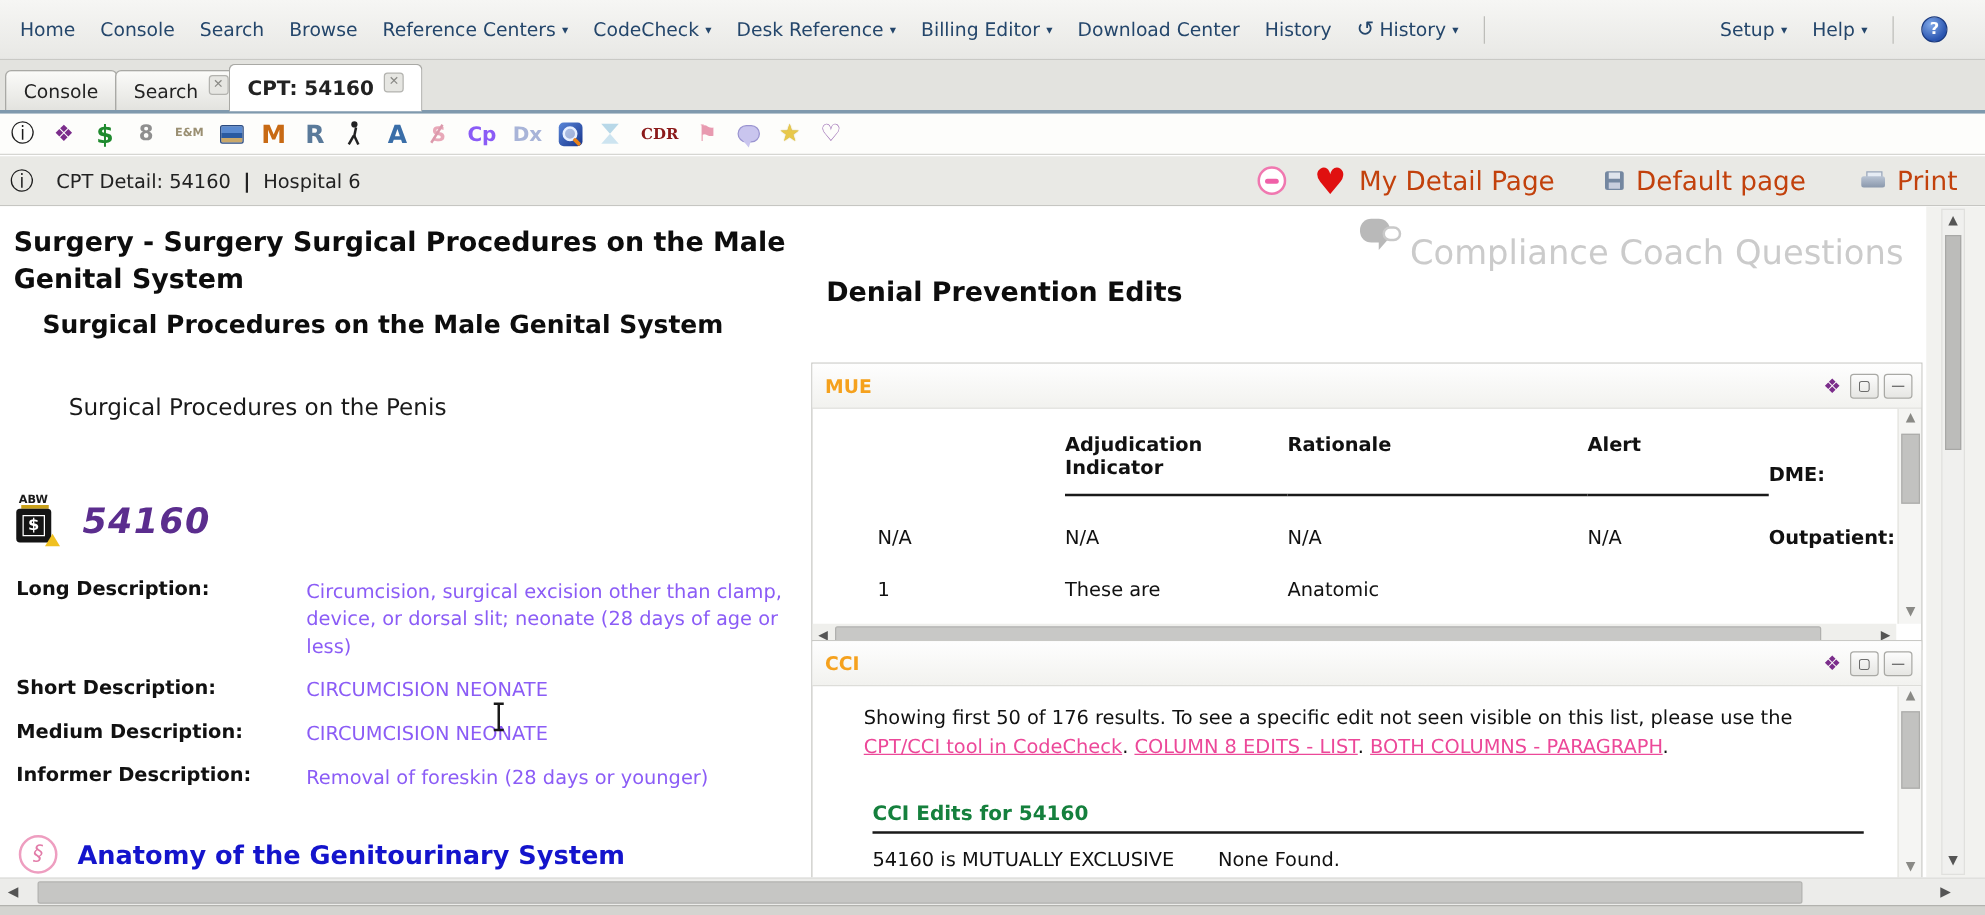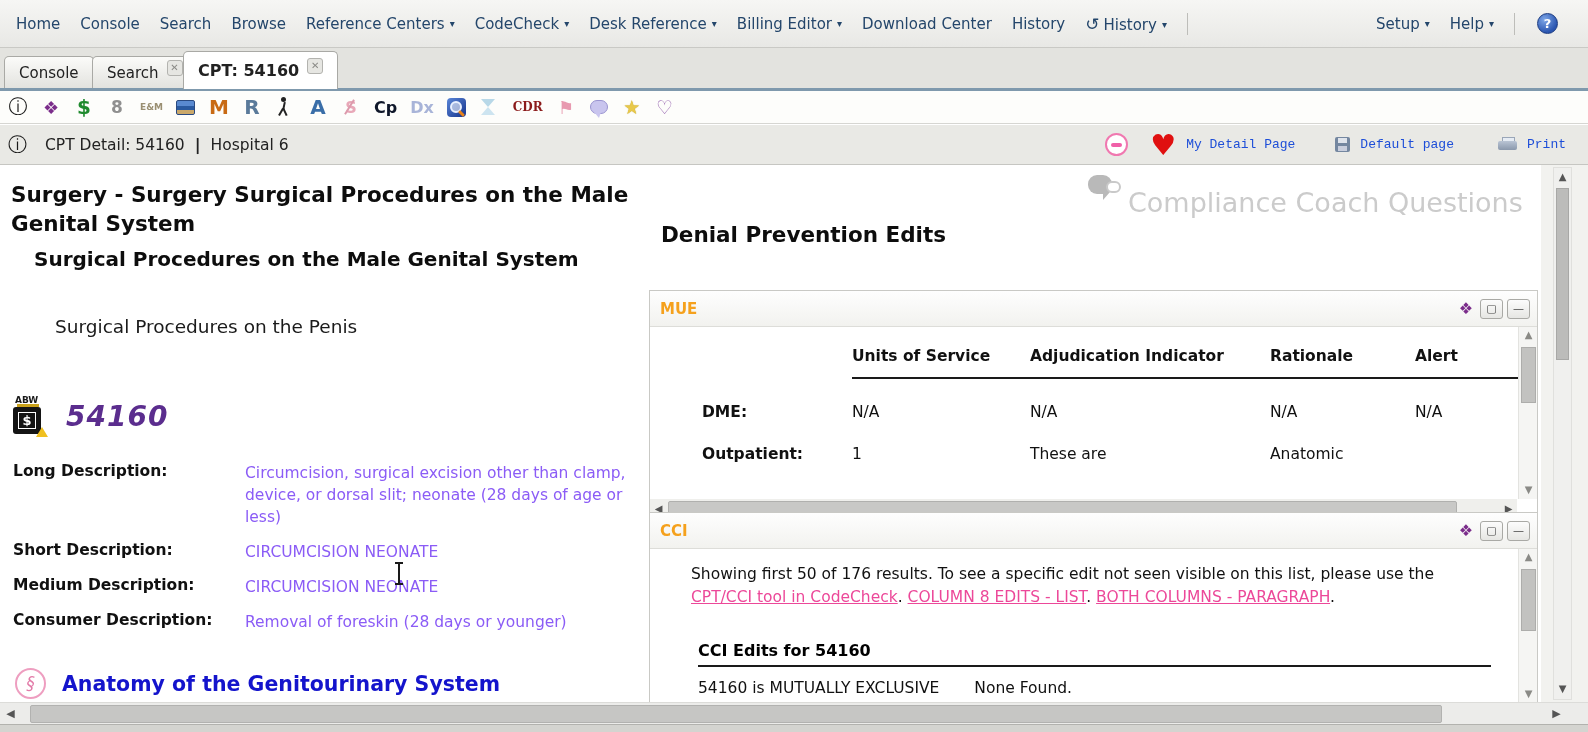--- a/index.html
+++ b/index.html
@@ -45,21 +45,21 @@
   .i-fee { font-size:20px; color:#1f8a2e; }
   .i-link { font-size:17px; color:#8f8f8f; }
   .i-em { font-size:9px; color:#9a8f72; letter-spacing:0; }
   .i-books { width:19px; height:15px; border-radius:2px;
              background:linear-gradient(#5a8ad0 40%, #2a5aa0 40% 70%, #caa86a 70%); border:1px solid #2a4a80; }
   .i-medicare { font-size:20px; color:#c86a14; }
   .i-rvu { font-size:20px; color:#5a7a9a; }
   .i-anes { font-size:20px; color:#3a6ea8; }
   .i-scrub { font-size:16px; color:#e8a8b8; }
   .i-scrub .slash { position:absolute; width:17px; height:2px; background:#dc9aac; transform:rotate(-58deg); left:0; top:11px; }
-  .i-cp { font-size:16px; color:#0f172a; }
+  .i-cp { font-size:16px; color:#8b5cf6; }
   .i-dx { font-size:16px; color:#a8b4d8; }
   .i-cdr { font-family:"DejaVu Serif", serif; font-size:12px; color:#8b1a1a; }
   .i-flag { font-size:18px; color:#e89ab0; font-weight:normal; }
   .i-star { font-size:19px; color:#e8c84a; text-shadow:0 0 1px #b89a20; }
   .i-heartq { font-size:19px; color:#9b6bb3; }
   .walker { width:16px; }
   .w-head { position:absolute; top:2px; left:6px; width:5px; height:5px; border-radius:50%; background:#222; }
   .w-body { position:absolute; top:7px; left:8px; width:2px; height:8px; background:#222; transform:rotate(12deg); }
   .w-leg1 { position:absolute; top:13px; left:5px; width:2px; height:8px; background:#222; transform:rotate(30deg); }
   .w-leg2 { position:absolute; top:13px; left:9px; width:2px; height:8px; background:#222; transform:rotate(-25deg); }
@@ -80,21 +80,21 @@
   
   .detailbar { position:absolute; left:0; top:125px; width:1588px; height:40px; background:#e9e9e5;
                border-bottom:1px solid #c6c6c2; display:flex; align-items:center; padding:0 22px 0 8px; }
   .db-info { font-size:19px; color:#1a1a1a; margin-right:18px; font-weight:normal; }
   .db-title { font-size:15.5px; color:#222; }
   .db-sep { font-weight:bold; margin:0 10px; color:#222; }
   .db-right { margin-left:auto; display:flex; align-items:center; gap:10px; }
   .minus-circle { width:23px; height:23px; border:2px solid #f078b0; border-radius:50%; background:#fff; position:relative; }
   .minus-circle::after { content:""; position:absolute; left:4px; top:8px; width:11px; height:4px; background:#f060a8; border-radius:2px; }
   .db-heart { color:#e01010; font-size:29px; line-height:20px; margin-left:12px; }
-  .db-label { font-size:13px; color:#1d4ed8; margin-right:16px;font-family:Liberation Mono, monospace; }
+  .db-label { font-size:21px; color:#c2410c; margin-right:16px; }
   .floppy { width:15px; height:15px; background:#7487a0; border-radius:2px; position:relative; margin-left:14px; }
   .floppy::before { content:""; position:absolute; left:3px; top:1px; width:9px; height:5px; background:#dfe4ec; }
   .floppy::after { content:""; position:absolute; left:3px; bottom:1px; width:9px; height:5px; background:#c8cedd; }
   .printer { width:19px; height:15px; position:relative; margin-left:18px; }
   .printer::before { content:""; position:absolute; left:4px; top:0; width:11px; height:5px; background:#e6ecf4; border:1px solid #9aa6b8; }
   .printer::after { content:""; position:absolute; left:0; top:4px; width:19px; height:9px; background:linear-gradient(#b9c4d4,#8a98ac); border-radius:2px; }
 
   
   .content { position:absolute; left:0; top:165px; width:1588px; height:537px; background:#fff; overflow:hidden; }
   .right-strip { position:absolute; left:1541px; top:0; width:47px; height:537px; background:#f2f2ef; }
@@ -164,21 +164,21 @@
               grid-template-columns:150px 178px 240px 145px 112px; }
   .mcell { font-size:15.5px; color:#111; }
   .mhd { font-weight:bold; padding-bottom:12px; border-bottom:2px solid #1a1a1a; }
   .mhd0 { border-bottom:none; }
   .mlabel { font-weight:bold; padding-top:24px; }
   .mval { padding-top:24px; }
 
   
   .cci-text { position:absolute; left:41px; top:14px; width:800px; font-size:15.5px; color:#111; line-height:1.5; }
   .cci-link { color:#ec4899; text-decoration:underline; }
-  .cci-head { position:absolute; left:48px; top:92px; font-size:16px; font-weight:bold; color:#000000; }
+  .cci-head { position:absolute; left:48px; top:92px; font-size:16px; font-weight:bold; color:#15803d; }
   .cci-rule { position:absolute; left:48px; top:116px; width:793px; height:0; border-top:2px solid #1a1a1a; }
   .cci-edit { position:absolute; left:48px; top:130px; font-size:15.5px; color:#111; }
   .cci-none { margin-left:30px; }
 
   
   .main-vscroll { position:absolute; left:1553px; top:167px; width:19px; height:533px; background:#f0f0ee; border:1px solid #e0e0dd; }
   .mv-up, .mv-down { position:absolute; left:0; width:17px; height:17px; color:#555; font-size:10px; text-align:center; line-height:16px; }
   .mv-up { top:1px; } .mv-down { bottom:1px; }
   .mv-thumb { position:absolute; left:2px; top:20px; width:13px; height:172px; background:#bcbcba; border:1px solid #a8a8a6; }
   .main-hscroll { position:absolute; left:0; top:702px; width:1588px; height:22px; background:#ececea; z-index:6; border-top:1px solid #dcdcd9; }
@@ -308,21 +308,21 @@
       </div>
       <div class="desc-row">
         <span class="desc-label">Short Description:</span>
         <span class="desc-value">CIRCUMCISION NEONATE</span>
       </div>
       <div class="desc-row">
         <span class="desc-label">Medium Description:</span>
         <span class="desc-value">CIRCUMCISION NEONATE</span>
       </div>
       <div class="desc-row">
-        <span class="desc-label">Consumer Description:</span>
+        <span class="desc-label">Informer Description:</span>
         <span class="desc-value">Removal of foreskin (28 days or younger)</span>
       </div>
     </div>
 
     <div class="ibeam"></div>
 
     <div class="anat-row">
       <span class="anat-orb">§</span>
       <a class="anat-link" href="#">Anatomy of the Genitourinary System</a>
     </div>
@@ -341,21 +341,20 @@
         <span class="panel-title">MUE</span>
         <span class="panel-btns">
           <span class="pz">❖</span>
           <span class="pbtn">▢</span>
           <span class="pbtn">—</span>
         </span>
       </div>
       <div class="panel-body">
         <div class="mue-grid">
           <span class="mcell mhd mhd0"></span>
-          <span class="mcell mhd">Units of Service</span>
           <span class="mcell mhd">Adjudication Indicator</span>
           <span class="mcell mhd">Rationale</span>
           <span class="mcell mhd">Alert</span>
 
           <span class="mcell mlabel">DME:</span>
           <span class="mcell mval">N/A</span>
           <span class="mcell mval">N/A</span>
           <span class="mcell mval">N/A</span>
           <span class="mcell mval">N/A</span>
 

